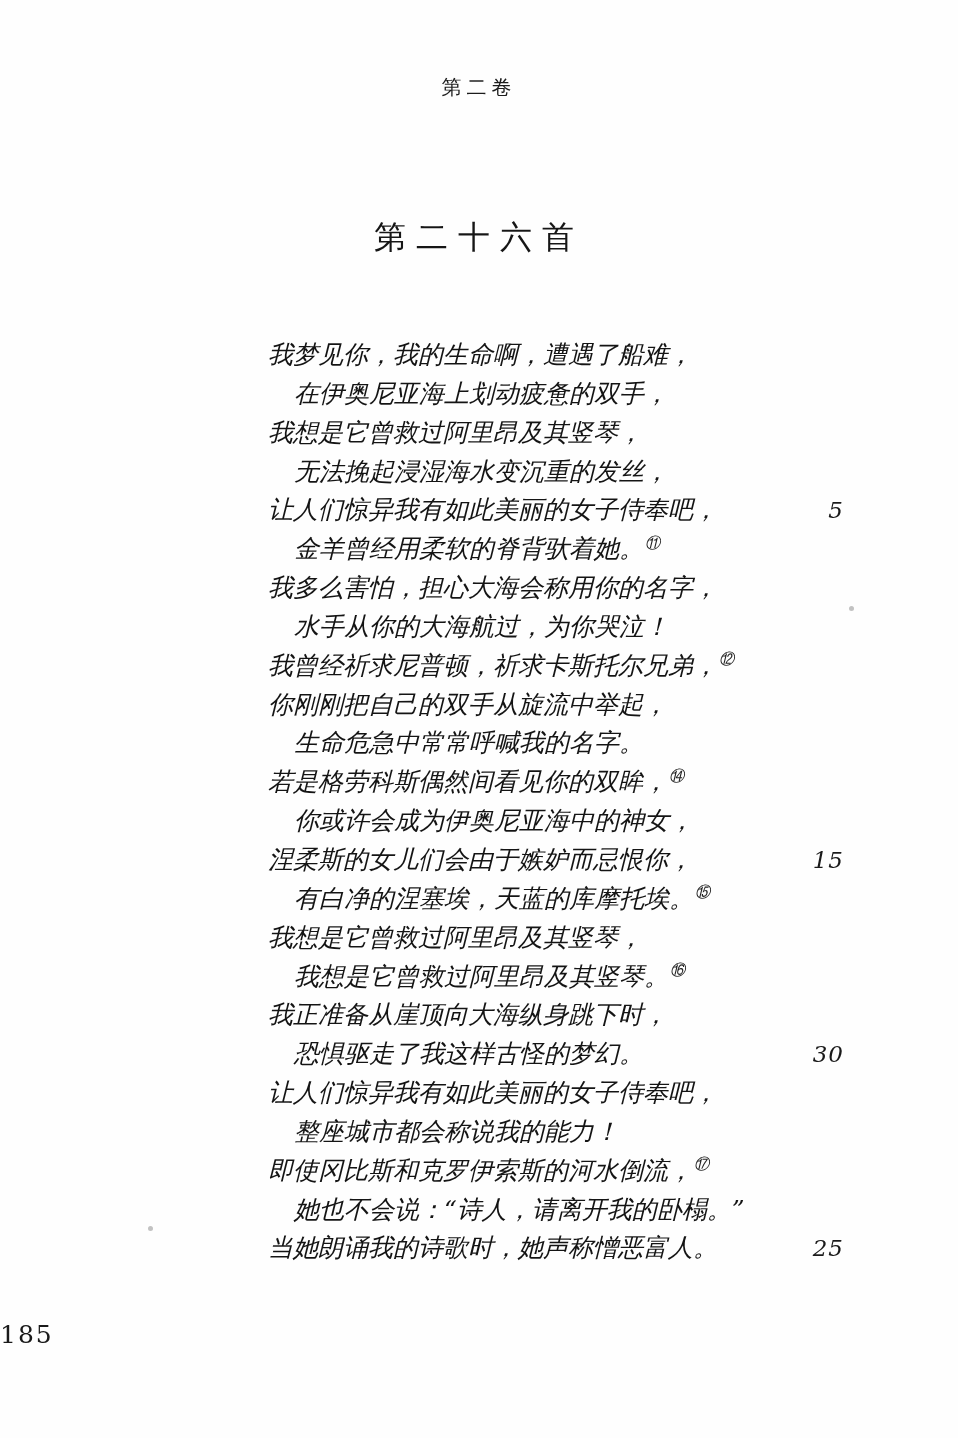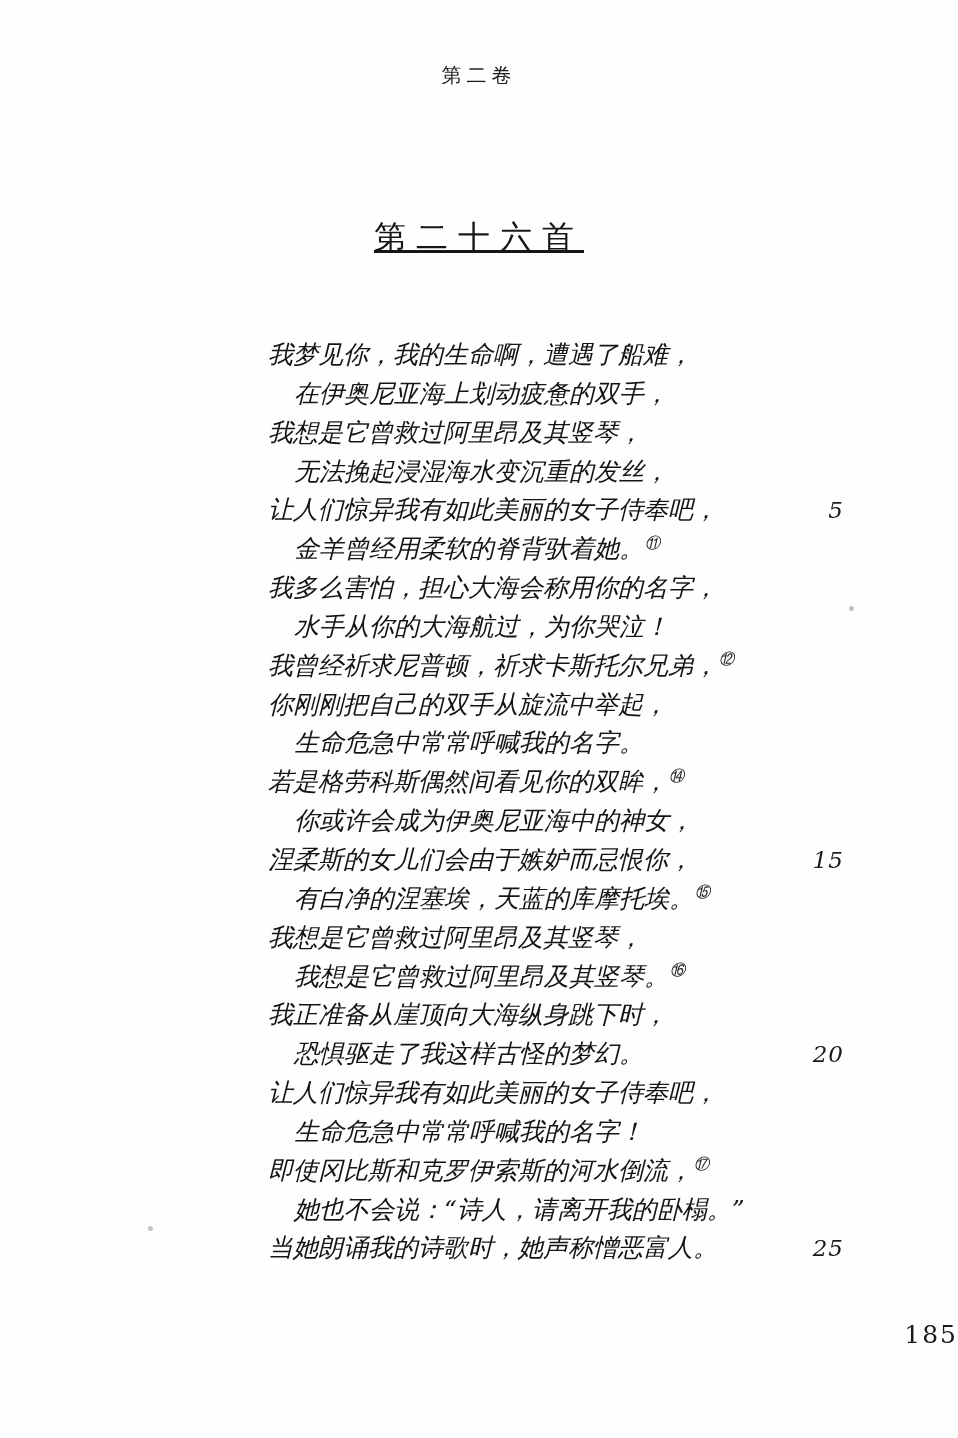--- a/index.html
+++ b/index.html
@@ -11,38 +11,37 @@
     position: relative;
     width: 958px;
     height: 1438px;
     background: #fefefe;
     overflow: hidden;
     font-family: "DejaVu Serif", "Liberation Serif", serif;
     color: #181818;
   }
   .running-head {
     position: absolute;
-    top: 62px;
+    top: 74px;
     left: 0;
     width: 958px;
     text-align: center;
     font-size: 20px;
     letter-spacing: 5px;
     color: #1c1c1c;
   }
   .poem-title {
     position: absolute;
     top: 216px;
     left: 0;
     width: 958px;
     text-align: center;
     font-size: 32px;
     letter-spacing: 10px;
     color: #161616;
-    text-decoration: underline;
   }
   .poem {
     position: absolute;
     top: 336px;
     left: 268px;
     width: 576px;
     font-style: italic;
   }
   .poem-line {
     position: relative;
@@ -70,21 +69,21 @@
     line-height: 38.85px;
     letter-spacing: 1px;
     color: #1a1a1a;
     font-family: "DejaVu Serif", "Liberation Serif", serif;
   }
   .page-number {
     position: absolute;
     top: 1320px;
     left: 0;
     width: 958px;
-    text-align: right;
+    text-align: left;
     font-size: 25px;
     letter-spacing: 2px;
     color: #1a1a1a;
   }
   .scan-dot {
     position: absolute;
     width: 5px;
     height: 5px;
     border-radius: 50%;
     background: #9a9a9a;
@@ -114,23 +113,23 @@
       <div class="poem-line"><span>我曾经祈求尼普顿，祈求卡斯托尔兄弟，</span><span class="footnote-ref">⑫</span></div>
       <div class="poem-line"><span>你刚刚把自己的双手从旋流中举起，</span></div>
       <div class="poem-line indent"><span>生命危急中常常呼喊我的名字。</span></div>
       <div class="poem-line"><span>若是格劳科斯偶然间看见你的双眸，</span><span class="footnote-ref">⑭</span></div>
       <div class="poem-line indent"><span>你或许会成为伊奥尼亚海中的神女，</span></div>
       <div class="poem-line"><span>涅柔斯的女儿们会由于嫉妒而忌恨你，</span><span class="line-no">15</span></div>
       <div class="poem-line indent"><span>有白净的涅塞埃，天蓝的库摩托埃。</span><span class="footnote-ref">⑮</span></div>
       <div class="poem-line"><span>我想是它曾救过阿里昂及其竖琴，</span></div>
       <div class="poem-line indent"><span>我想是它曾救过阿里昂及其竖琴。</span><span class="footnote-ref">⑯</span></div>
       <div class="poem-line"><span>我正准备从崖顶向大海纵身跳下时，</span></div>
-      <div class="poem-line indent"><span>恐惧驱走了我这样古怪的梦幻。</span><span class="line-no">20</span></div>
+      <div class="poem-line indent"><span>恐惧驱走了我这样古怪的梦幻。</span><span class="line-no">30</span></div>
       <div class="poem-line"><span>让人们惊异我有如此美丽的女子侍奉吧，</span></div>
-      <div class="poem-line indent"><span>生命危急中常常呼喊我的名字！</span></div>
+      <div class="poem-line indent"><span>整座城市都会称说我的能力！</span></div>
       <div class="poem-line"><span>即使冈比斯和克罗伊索斯的河水倒流，</span><span class="footnote-ref">⑰</span></div>
       <div class="poem-line indent"><span>她也不会说：“诗人，请离开我的卧榻。”</span></div>
       <div class="poem-line"><span>当她朗诵我的诗歌时，她声称憎恶富人。</span><span class="line-no">25</span></div>
     </div>
 
   <div class="page-number">185</div>
 
   <div class="scan-dot dot-right"></div>
   <div class="scan-dot dot-left"></div>
 

